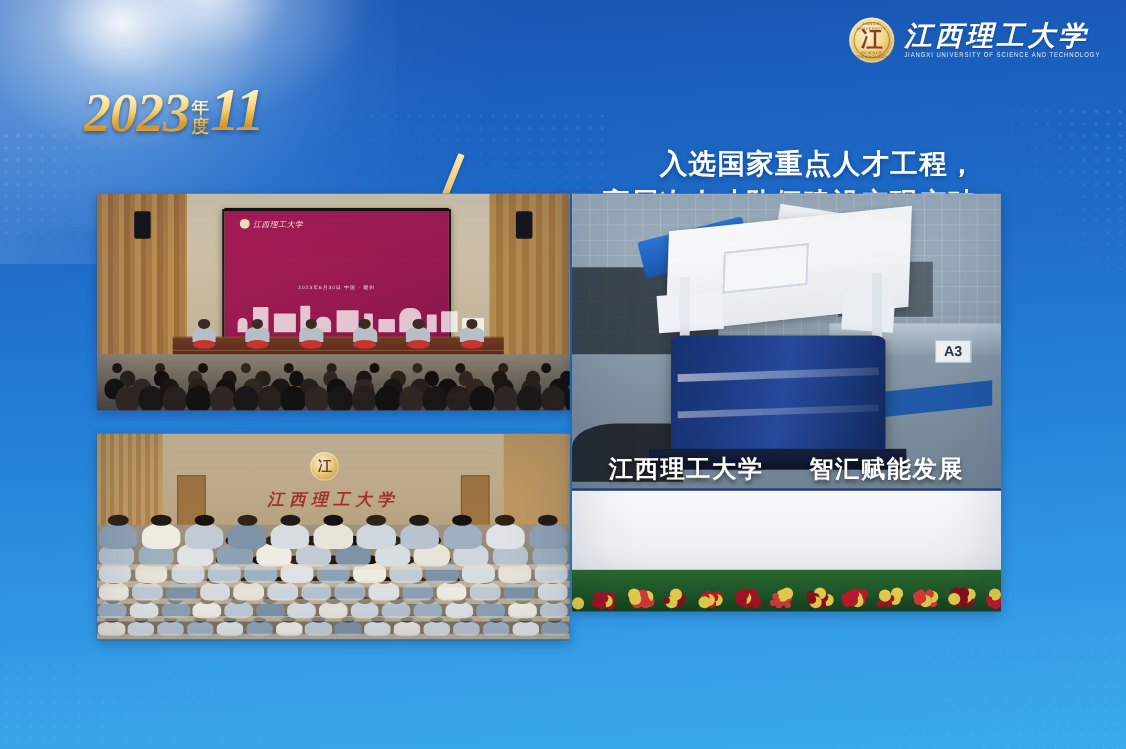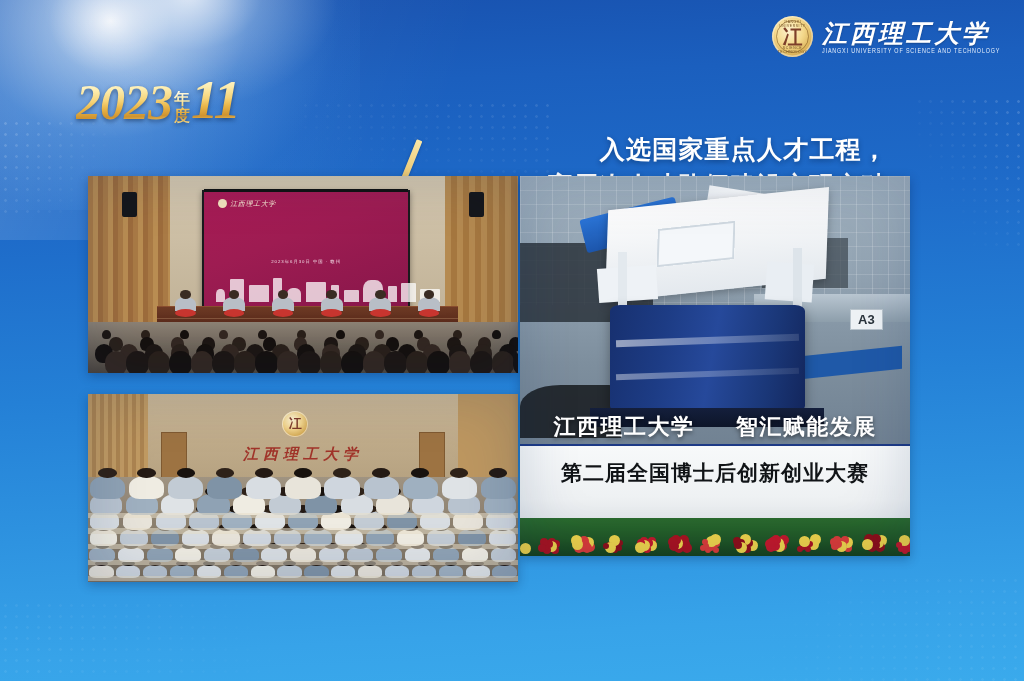--- a/index.html
+++ b/index.html
@@ -680,21 +680,20 @@
       <div class="drum"></div>
       <div class="base"></div>
 
       <div class="slogan">
         <span>江西理工大学</span>
         <span class="gap"></span>
         <span>智汇赋能发展</span>
       </div>
 
       <div class="whiteBand"></div>
-      <div class="compTitle">第二届全国博士后创新创业大赛</div>
 
       <div class="flowerbed" id="bed3">
           <i style="width: 11px; height: 11px; left: 0%; bottom: 6%; background: rgb(237, 210, 74);"></i>
           <i style="width: 8px; height: 8px; left: 8.3%; bottom: 21.54%; background: rgb(168, 18, 31);"></i>
           <i style="width: 10px; height: 10px; left: 16.6%; bottom: 11.88%; background: rgb(217, 59, 56);"></i>
           <i style="width: 6px; height: 6px; left: 24.9%; bottom: 27.42%; background: rgb(141, 14, 24);"></i>
           <i style="width: 8px; height: 8px; left: 33.2%; bottom: 17.76%; background: rgb(194, 24, 42);"></i>
           <i style="width: 10px; height: 10px; left: 41.5%; bottom: 8.1%; background: rgb(168, 18, 31);"></i>
           <i style="width: 6px; height: 6px; left: 49.8%; bottom: 23.64%; background: rgb(217, 59, 56);"></i>
           <i style="width: 11px; height: 11px; left: 58.1%; bottom: 13.98%; background: rgb(237, 210, 74);"></i>

